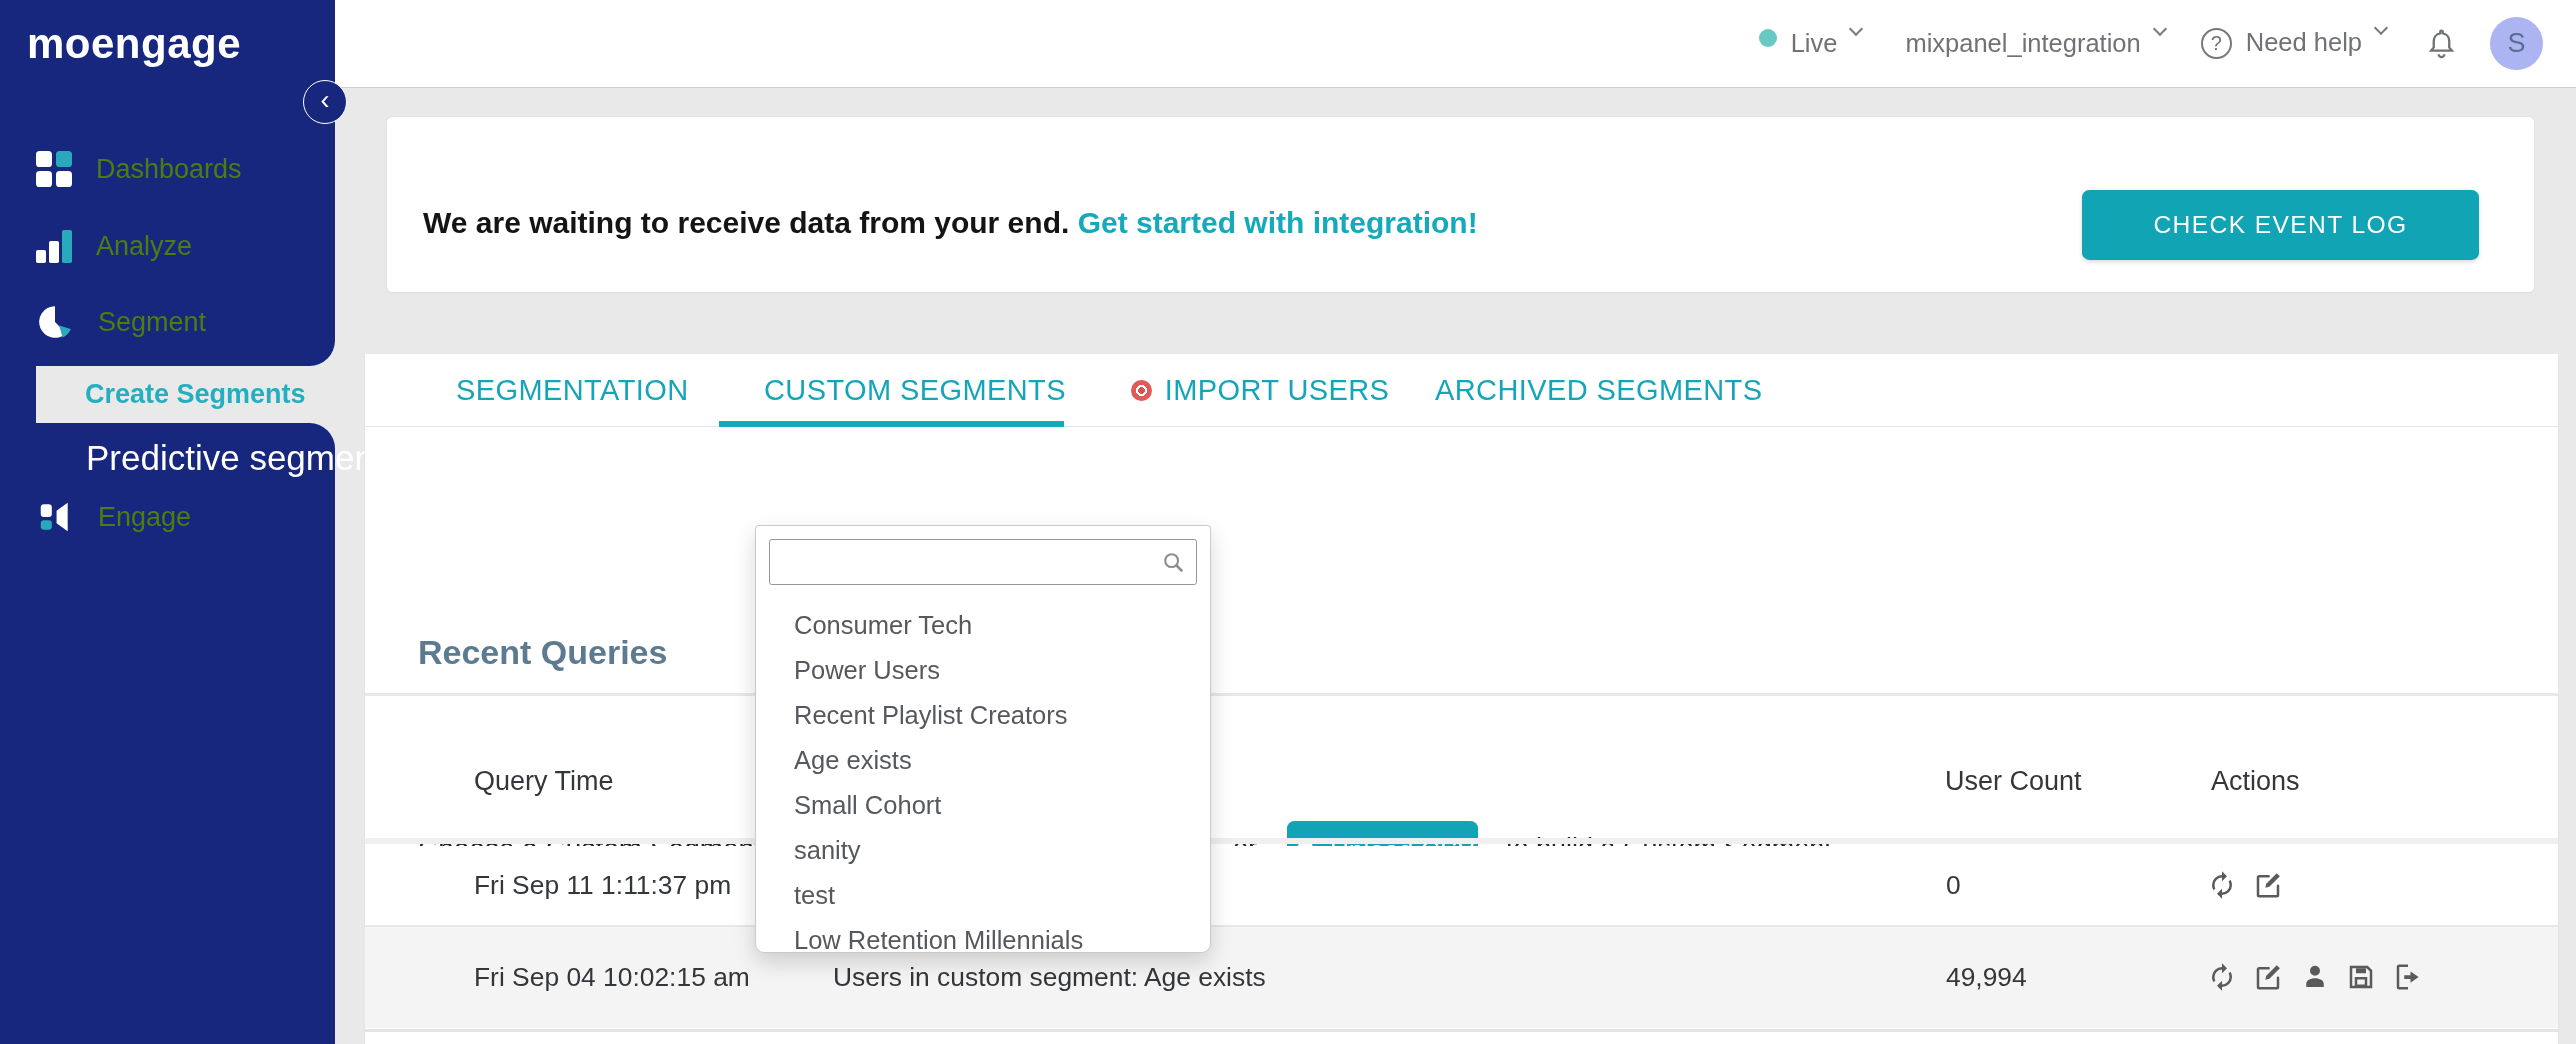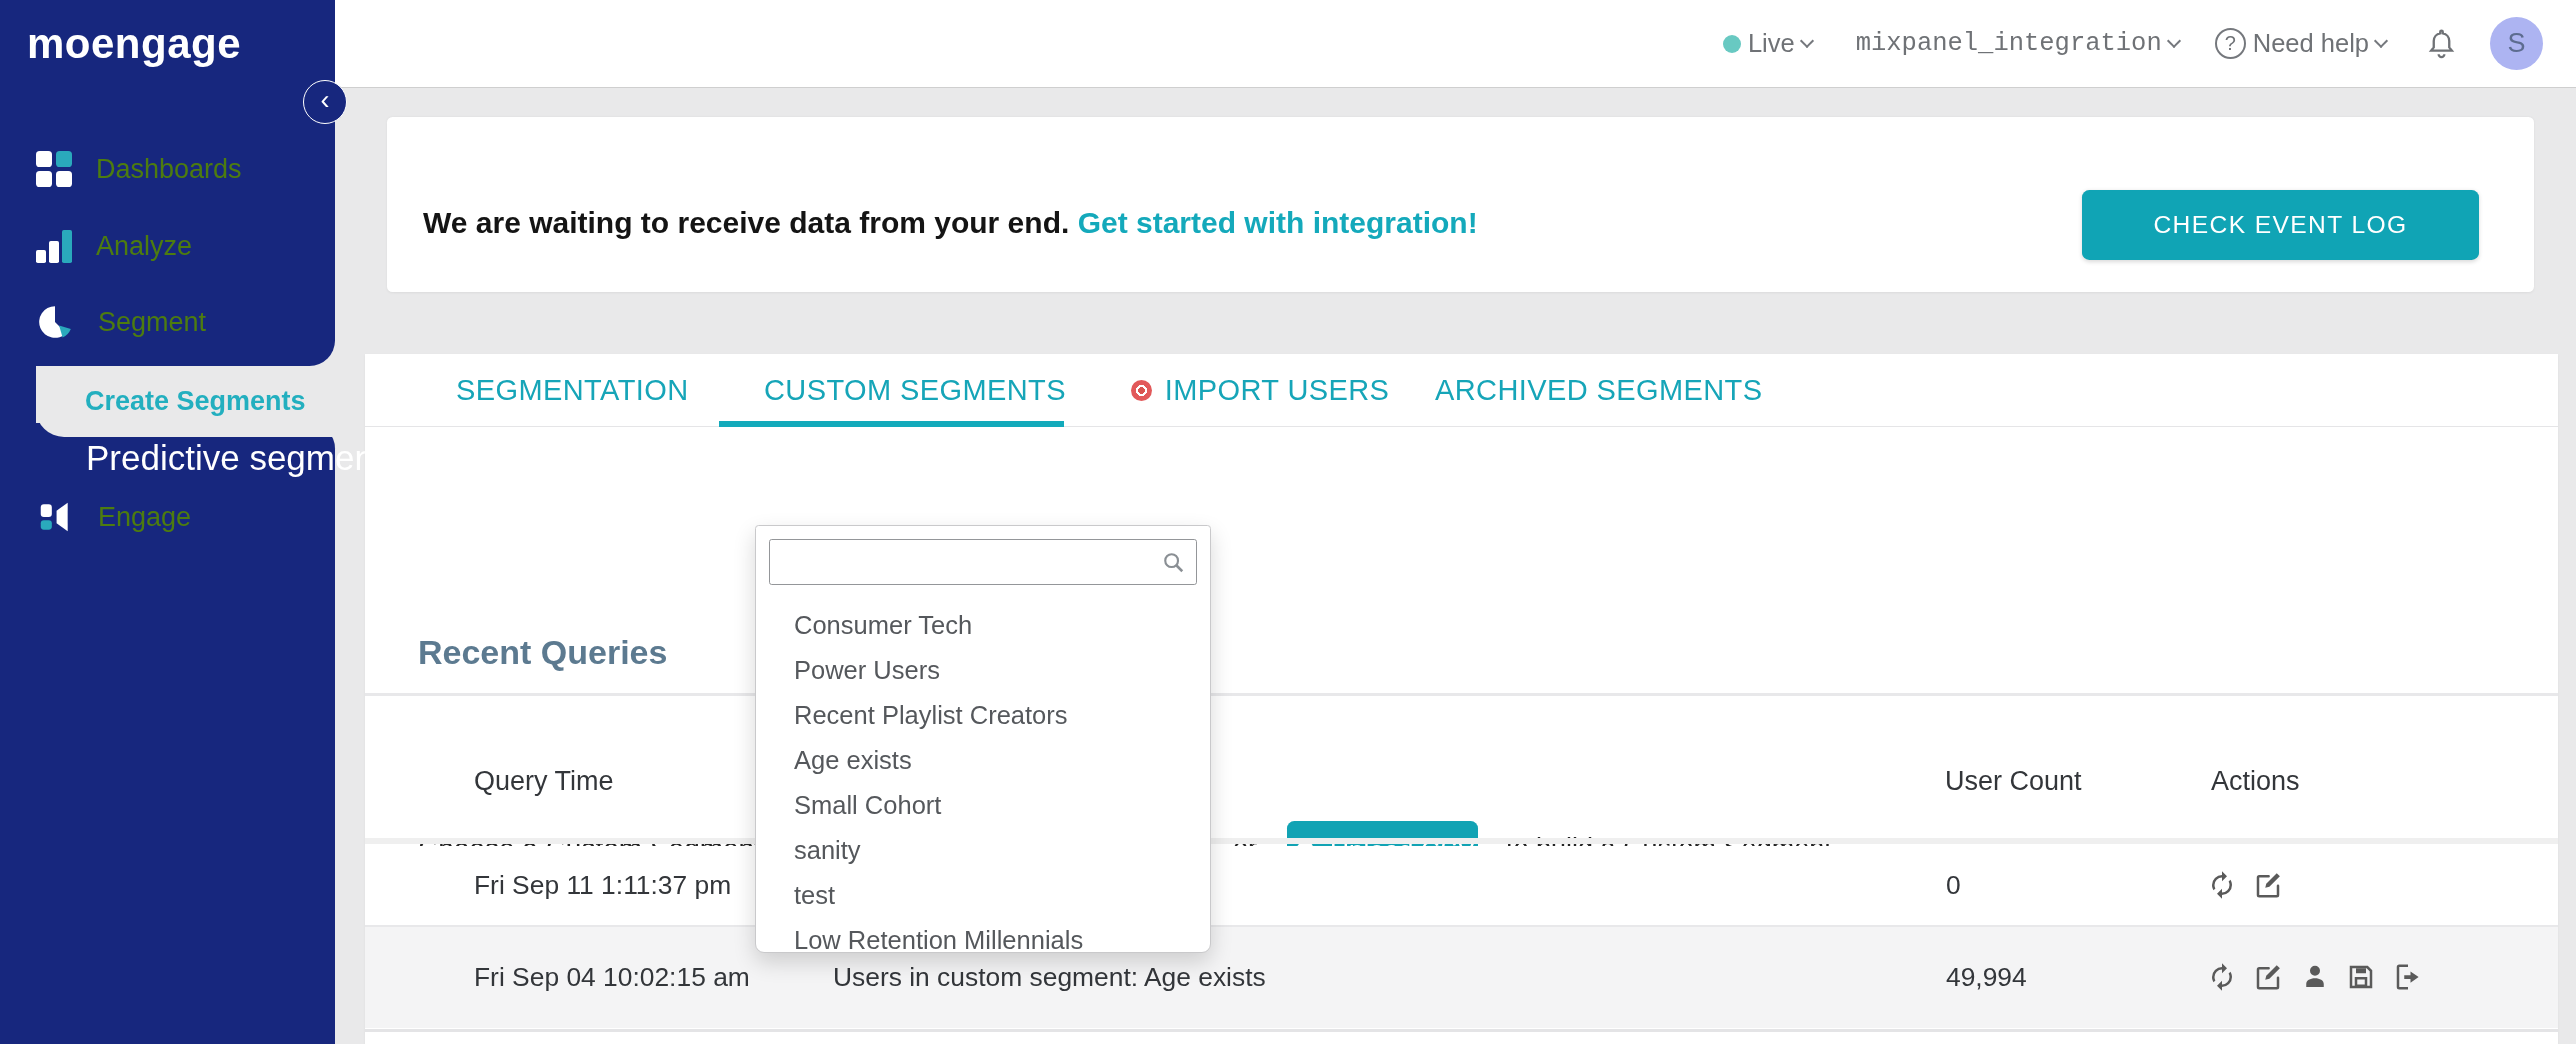--- a/index.html
+++ b/index.html
@@ -16,49 +16,49 @@
   .side-navy-strip { position:absolute; left:0; top:366px; width:36px; height:57px; background:#17277E; }
   .side-navy-bottom { position:absolute; left:0; top:423px; width:335px; height:622px;
       background:#17277E; border-top-right-radius:25.5px; }
   .logo { position:absolute; left:27px; top:20px; color:#fff; font-size:42px; font-weight:bold; letter-spacing:0.5px; }
   .collapse-btn { position:absolute; left:303px; top:80px; width:44px; height:44px; border-radius:50%;
       background:#17277E; border:1.8px solid #fff; color:#fff; font-size:27px; line-height:38px;
       text-align:center; z-index:5; cursor:pointer; }
   .nav-item { position:absolute; left:36px; display:flex; align-items:center; gap:24px;
       color:#4d7c0f; font-size:27px; cursor:pointer; }
   .nav-label { white-space:nowrap; }
-  .pill { position:absolute; left:36px; top:366px; right:0; height:71px; background:#E9E9EA;
+  .pill { position:absolute; left:36px; top:366px; right:0; height:56px; background:#E9E9EA;
       border-radius:28px 0 0 28px; display:flex; align-items:center; padding-left:49px;
       color:#23AFBF; font-size:27px; font-weight:bold; cursor:pointer; }
   .subitem { position:absolute; left:86px; color:#fff; font-size:35px; cursor:pointer; white-space:nowrap; }
 
   
   .ic-grid { width:36px; height:36px; display:grid; grid-template-columns:16.4px 16.4px; grid-template-rows:16.4px 16.4px; gap:3.6px; }
   .ic-grid span { border-radius:3.6px; background:#fff; }
   .ic-grid span:nth-child(2) { background:#2AA9BC; }
   .ic-bars { width:36px; height:33px; display:flex; align-items:flex-end; gap:3.6px; }
   .ic-bars span { width:10px; border-radius:1.8px; background:#fff; }
   .ic-bars span:nth-child(1){ height:12.8px; } .ic-bars span:nth-child(2){ height:22px; }
   .ic-bars span:nth-child(3){ height:33px; background:#2AA9BC; }
   .ic-svg { width:38px; height:38px; }
 
   
   #topbar { position:absolute; left:335px; top:0; width:2241px; height:88px; background:#fff;
       border-bottom:1.8px solid #CFCFCF; display:flex; align-items:center; justify-content:flex-end;
       padding-right:33px; color:#6F7276; font-size:25.5px; }
-  .tb-group { display:flex; align-items:center; gap:7px; cursor:pointer; }
+  .tb-group { display:flex; align-items:flex-start; gap:14px; cursor:pointer; }
   .chev { width:10px; height:10px; border-right:2.3px solid #75787D; border-bottom:2.3px solid #75787D;
       transform:rotate(45deg); margin-top:-5.5px; }
   .live-dot { width:18px; height:18px; border-radius:50%; background:#68C9C2; }
   .q-circle { width:31px; height:31px; border-radius:50%; border:2.3px solid #75787D; font-size:20px;
       display:flex; align-items:center; justify-content:center; }
   .bell { width:31px; height:35px; }
   .avatar { width:53px; height:53px; border-radius:50%; background:#ADB4F2; color:#5D6C90;
       font-size:27px; display:flex; align-items:center; justify-content:center; cursor:pointer; }
-  .m48{ margin-left:44px;font-family:Liberation Mono, monospace; } .m40{ margin-left:36px; } .m44{ margin-left:40px; } .m36{ margin-left:33px; }
+  .m48{ margin-left:44px; } .m40{ margin-left:36px; } .m44{ margin-left:40px; } .m36{ margin-left:33px; }
 
   
   #banner { position:absolute; left:387px; top:117px; width:2147px; height:175px; background:#fff;
       border-radius:5.5px; box-shadow:0 0.9px 2.7px rgba(0,0,0,.06); }
   .banner-title { position:absolute; left:36px; top:25.5px; font-size:38px; color:#2D2D2D; }
   .banner-sub { position:absolute; left:36px; top:89px; font-size:30px; font-weight:bold; color:#141414; }
   .banner-link { color:#14A9BB; cursor:pointer; }
   .check-btn { position:absolute; right:55px; top:73px; width:397px; height:70px; background:#10A4B5;
       border:none; border-radius:7.3px; color:#fff; font-size:24.6px; letter-spacing:1.4px;
       font-family:inherit; cursor:pointer; box-shadow:0 1.8px 4.6px rgba(0,0,0,.15); }

